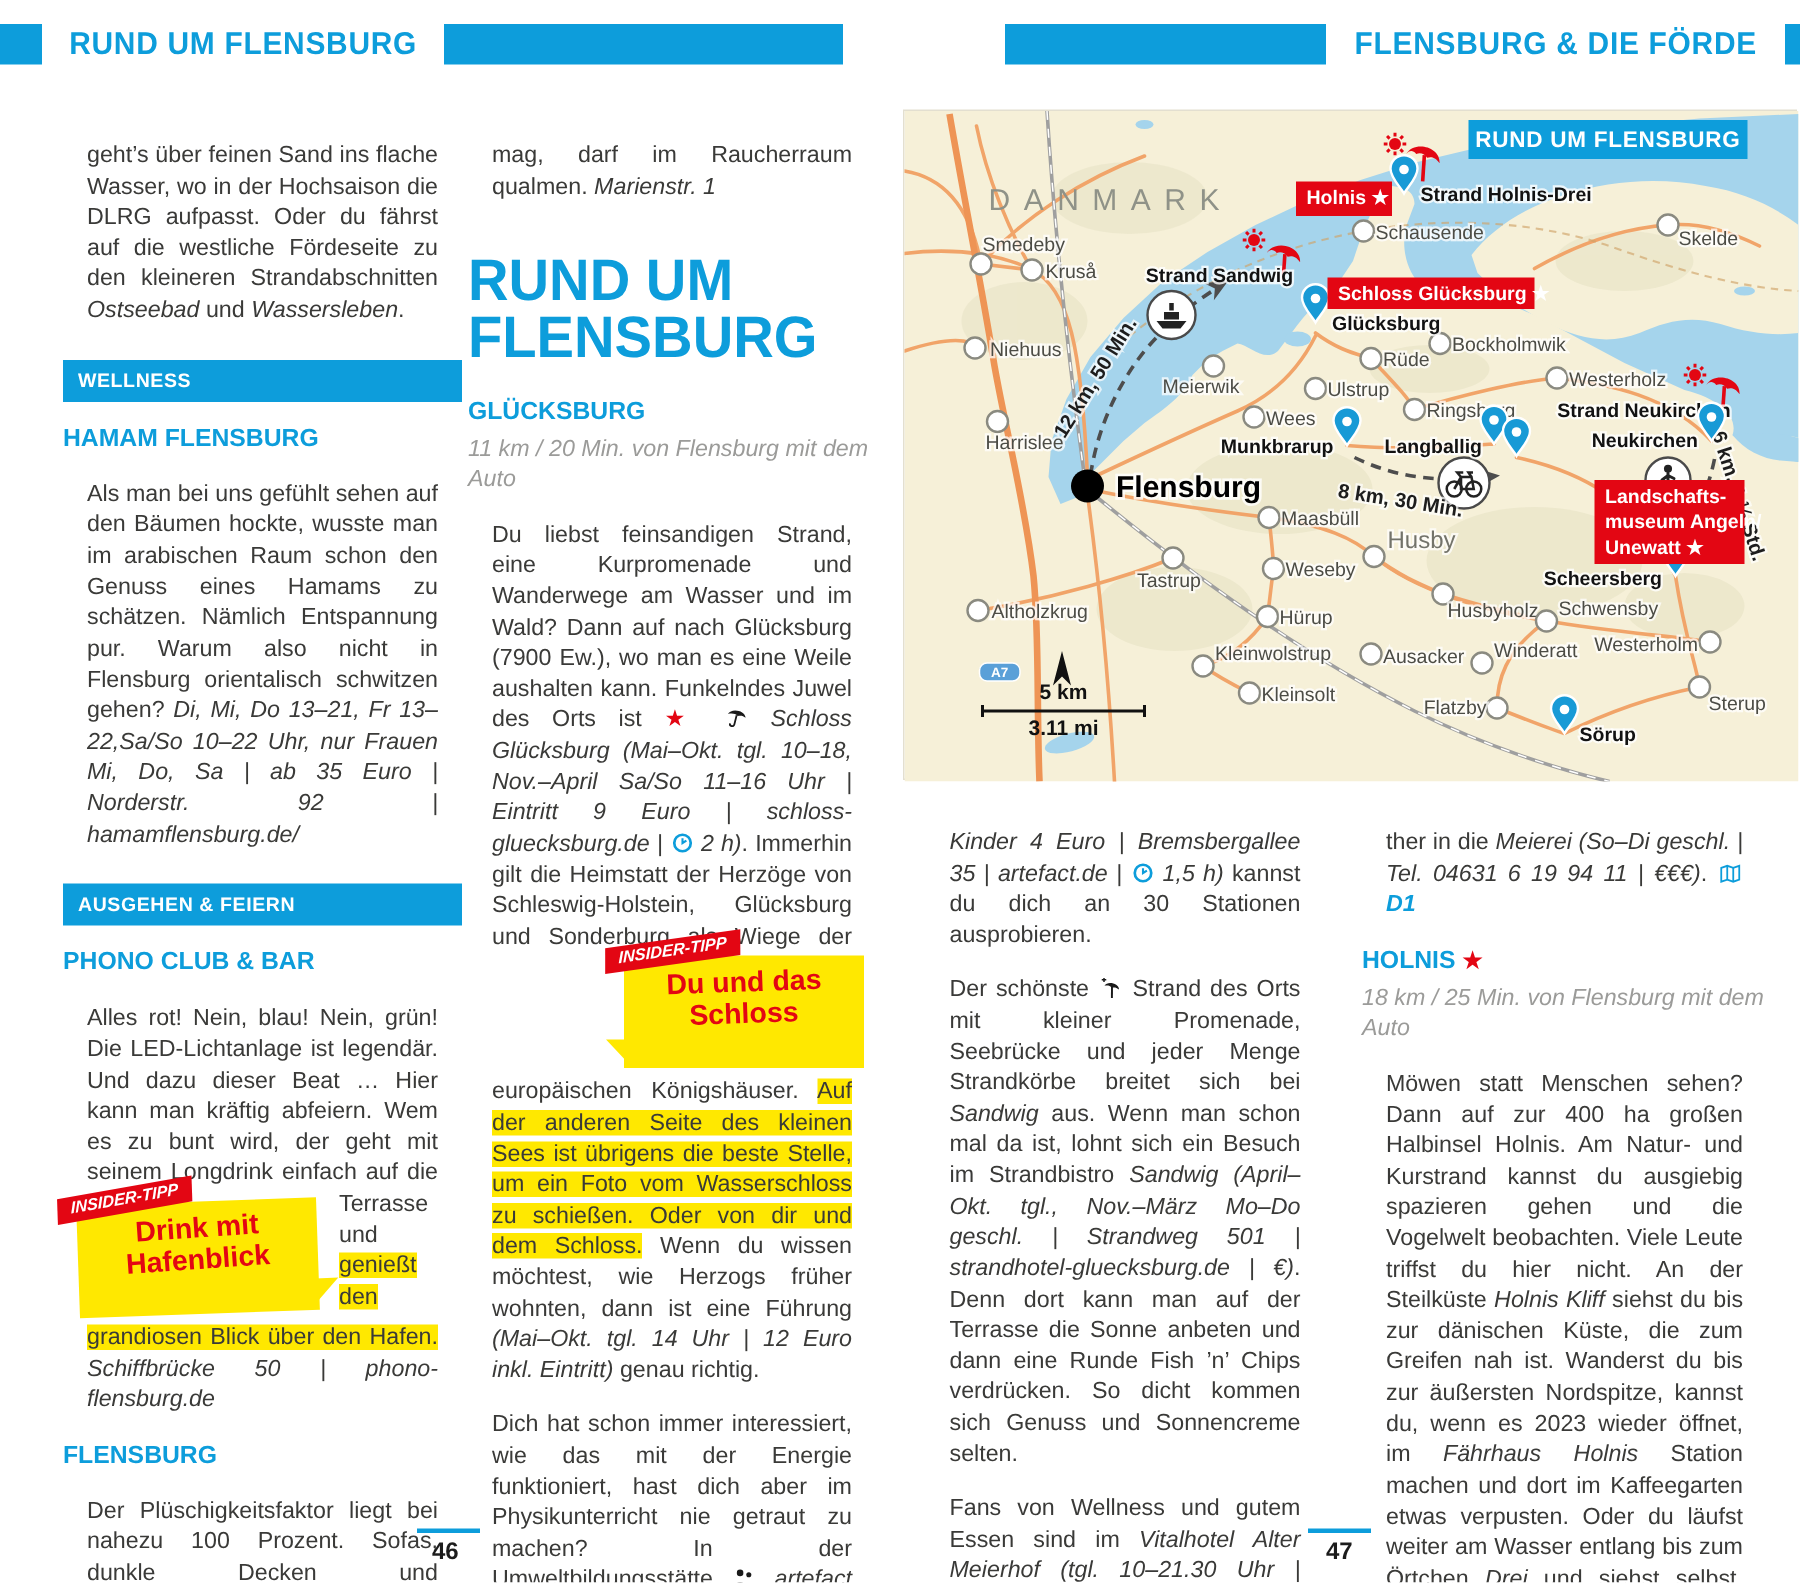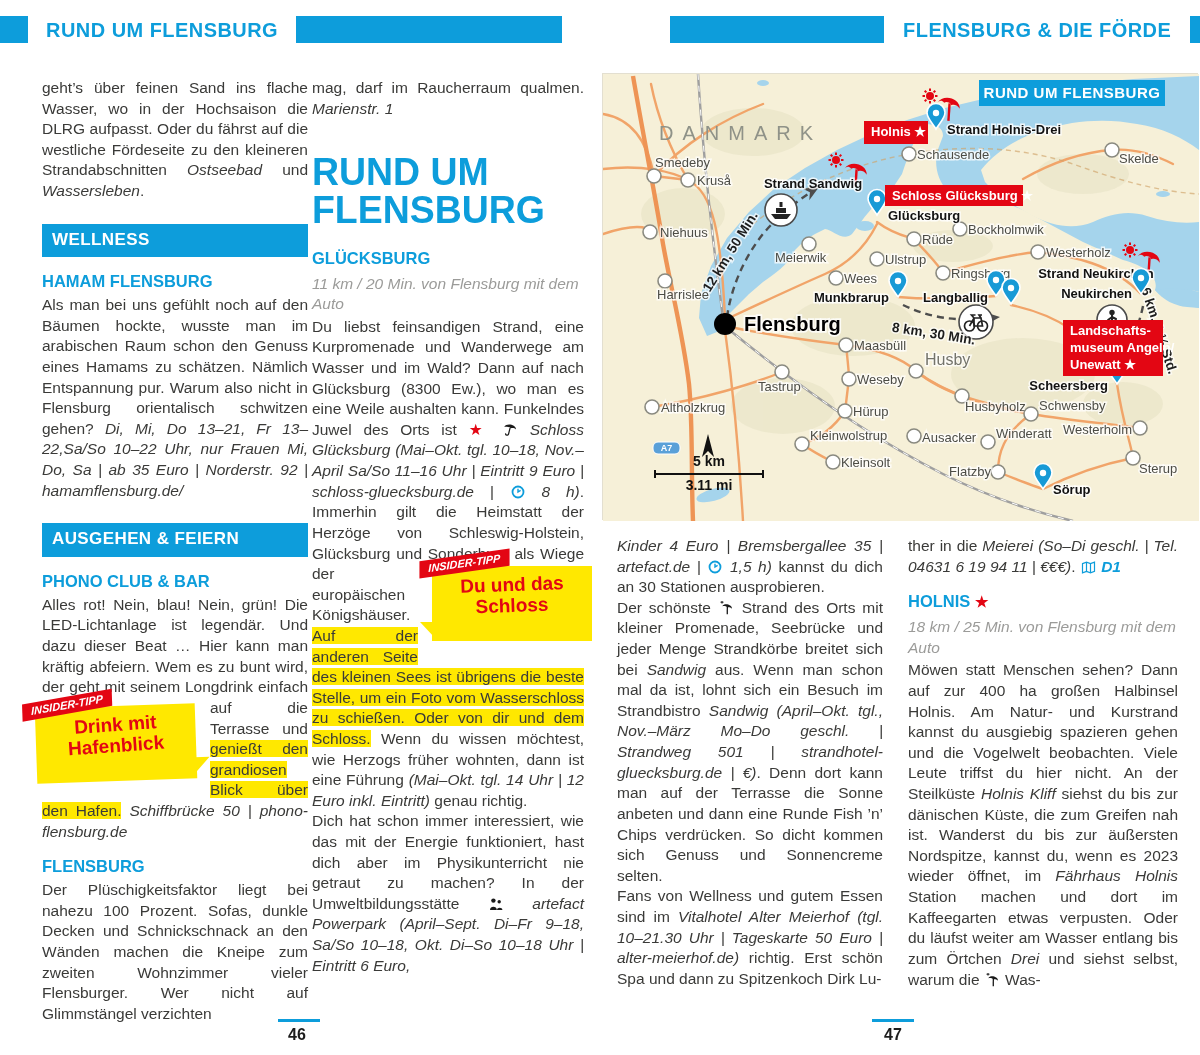--- a/index.html
+++ b/index.html
@@ -11,25 +11,25 @@
   .hdr-r{left:648px;width:548px;padding-left:22px;}
   .hdr .sq{width:28px;height:27px;background:#0d9ddb;flex:0 0 auto;}
   .hdr .bar{height:27px;background:#0d9ddb;flex:1 1 auto;}
   .hdr .ttl{color:#0d9ddb;font-weight:bold;font-size:21px;letter-spacing:.5px;white-space:nowrap;transform:scaleX(.95);}
   
   .col{position:absolute;width:266px;text-align:justify;font-size:15.5px;line-height:1.33;hyphens:auto;}
   #col1{left:42px;top:78px;}
   #col2{left:312px;top:78px;width:272px;}
   #col3{left:617px;top:536px;}
   #col4{left:908px;top:536px;width:270px;}
-  .col p{margin:0;}
+  .col p{margin:16px;}
   .seg-i{font-style:italic;}
   .seg-hl{background:#ffe800;}
   .seg-bi{color:#0d9ddb;font-style:italic;font-weight:bold;}
-  .sechdr{background:#0d9ddb;color:#fff;font-weight:bold;font-size:17px;letter-spacing:.4px;
+  .sechdr{background:#0d9ddb;color:#fff;font-weight:bold;font-size:13px;letter-spacing:.4px;
           padding:5px 10px 6px;margin:22px 0 12px;text-align:left;}
   .subhd{color:#0d9ddb;font-weight:bold;font-size:16.5px;margin:14px 0 2px;text-align:left;}
   .subhd .ic-star{font-size:15px;}
   .graysub{color:#9b9b99;font-style:italic;margin:4px 0 2px;text-align:left;}
   .chapter{color:#0d9ddb;font-weight:bold;font-size:39px;line-height:.98;letter-spacing:0;
            margin:34px 0 18px;text-align:left;}
   .chapter span{display:block;transform:scaleX(.96);transform-origin:left;}
   .ic-star{color:#e30613;font-style:normal;}
   .ic{vertical-align:-2px;margin:0 1px;}
   
@@ -78,49 +78,49 @@
   <div class="hdr hdr-r">
     <div class="bar"></div>
     <div class="ttl">FLENSBURG &amp; DIE FÖRDE</div>
     <div class="sq"></div>
   </div>
 
   <div class="col" id="col1">
     <p><span>geht’s über feinen Sand ins flache Wasser, wo in der Hochsaison die DLRG aufpasst. Oder du fährst auf die westliche Fördeseite zu den kleineren Strandabschnitten </span><span class="seg-i">Ostseebad</span><span> und </span><span class="seg-i">Wassersleben</span><span>.</span></p>
     <div class="sechdr">WELLNESS</div>
     <div class="subhd">HAMAM FLENSBURG</div>
-    <p><span>Als man bei uns gefühlt noch auf den Bäumen hockte, wusste man im arabischen Raum schon den Genuss eines Hamams zu schätzen. Nämlich Entspannung pur. Warum also nicht in Flensburg orientalisch schwitzen gehen? </span><span class="seg-i">Di, Mi, Do 13–21, Fr 13–22,Sa/So 10–22 Uhr, nur Frauen Mi, Do, Sa | ab 35 Euro | Norderstr. 92 | hamamflensburg.de/</span></p>
+    <p><span>Als man bei uns gefühlt sehen auf den Bäumen hockte, wusste man im arabischen Raum schon den Genuss eines Hamams zu schätzen. Nämlich Entspannung pur. Warum also nicht in Flensburg orientalisch schwitzen gehen? </span><span class="seg-i">Di, Mi, Do 13–21, Fr 13–22,Sa/So 10–22 Uhr, nur Frauen Mi, Do, Sa | ab 35 Euro | Norderstr. 92 | hamamflensburg.de/</span></p>
     <div class="sechdr">AUSGEHEN &amp; FEIERN</div>
     <div class="subhd">PHONO CLUB &amp; BAR</div>
     <p><span>Alles rot! Nein, blau! Nein, grün! Die LED-Lichtanlage ist legendär. Und dazu dieser Beat … Hier kann man kräftig abfeiern. Wem es zu bunt wird, der geht mit seinem Longdrink </span><span class="tip tip-left">
           <span class="ribbon">INSIDER-TIPP</span>
           <span class="tline">Drink mit</span>
           <span class="tline">Hafenblick</span>
         </span><span>einfach auf die Terrasse und </span><span class="seg-hl">genießt den grandiosen Blick über den Hafen.</span><span> </span><span class="seg-i">Schiffbrücke 50 | phono-flensburg.de</span></p>
     <div class="subhd">FLENSBURG</div>
     <p><span>Der Plüschigkeitsfaktor liegt bei nahezu 100 Prozent. Sofas, dunkle Decken und Schnickschnack an den Wänden machen die Kneipe zum zweiten Wohnzimmer vieler Flensburger. Wer nicht auf Glimmstängel verzichten</span></p>
   </div>
 
   <div class="col" id="col2">
     <p><span>mag, darf im Raucherraum qualmen. </span><span class="seg-i">Marienstr. 1</span></p>
     <div class="chapter">
       <span>RUND UM</span>
       <span>FLENSBURG</span>
     </div>
     <div class="subhd">GLÜCKSBURG</div>
     <div class="graysub">11 km / 20 Min. von Flensburg mit dem Auto</div>
-    <p><span>Du liebst feinsandigen Strand, eine Kurpromenade und Wanderwege am Wasser und im Wald? Dann auf nach Glücksburg (8300 Ew.), wo man es eine Weile aushalten kann. Funkelndes Juwel des Orts ist </span><span class="ic-star">★</span><span> </span><svg class="ic" width="14" height="15" viewBox="0 0 14 15">
+    <p><span>Du liebst feinsandigen Strand, eine Kurpromenade und Wanderwege am Wasser und im Wald? Dann auf nach Glücksburg (7900 Ew.), wo man es eine Weile aushalten kann. Funkelndes Juwel des Orts ist </span><span class="ic-star">★</span><span> </span><svg class="ic" width="14" height="15" viewBox="0 0 14 15">
           <g transform="rotate(14 7 7)">
             <path d="M1,6.5 C2,1.8 11.5,1.2 13,6 C11,5 9.3,5.2 7.6,6.2 C5.8,5 3.4,5.2 1,6.5 Z" fill="#1a1a1a"></path>
             <path d="M6.8,5.8 L6.8,12.2 a1.5,1.5 0 0 1 -3,0" stroke="#1a1a1a" stroke-width="1.2" fill="none"></path>
           </g>
         </svg><span> </span><span class="seg-i">Schloss Glücksburg (Mai–Okt. tgl. 10–18, Nov.–April Sa/So 11–16 Uhr | Eintritt 9 Euro | schloss-gluecksburg.de | </span><svg class="ic" width="14" height="14" viewBox="0 0 14 14">
           <circle cx="7" cy="7" r="5.5" fill="none" stroke="#0d9ddb" stroke-width="1.8"></circle>
           <path d="M7,3.8 L7,7 L9.6,5.4" stroke="#0d9ddb" stroke-width="1.4" fill="none"></path>
-        </svg><span class="seg-i"> 8 h)</span><span>. Immerhin gilt die Heimstatt der Herzöge von Schleswig-Holstein, Glücksburg und Sonderburg als Wiege der </span><span class="tip tip-right">
+        </svg><span class="seg-i"> 2 h)</span><span>. Immerhin gilt die Heimstatt der Herzöge von Schleswig-Holstein, Glücksburg und Sonderburg als Wiege der </span><span class="tip tip-right">
           <span class="ribbon">INSIDER-TIPP</span>
           <span class="tline">Du und das</span>
           <span class="tline">Schloss</span>
         </span><span>europäischen Königshäuser. </span><span class="seg-hl">Auf der anderen Seite des kleinen Sees ist übrigens die beste Stelle, um ein Foto vom Wasserschloss zu schießen. Oder von dir und dem Schloss.</span><span> Wenn du wissen möchtest, wie Herzogs früher wohnten, dann ist eine Führung </span><span class="seg-i">(Mai–Okt. tgl. 14 Uhr | 12 Euro inkl. Eintritt)</span><span> genau richtig.</span></p>
     <p><span>Dich hat schon immer interessiert, wie das mit der Energie funktioniert, hast dich aber im Physikunterricht nie getraut zu machen? In der Umweltbildungsstätte </span><svg class="ic" width="14" height="13" viewBox="0 0 14 13">
           <g fill="#1a1a1a">
             <circle cx="4.4" cy="2.6" r="2.2"></circle>
             <circle cx="10.2" cy="3.8" r="1.7"></circle>
             <path d="M1,12 C1,7.6 7.8,7.6 7.8,12 Z"></path>
             <path d="M8,12 C8,9 13.4,9 13.4,12 Z"></path>

